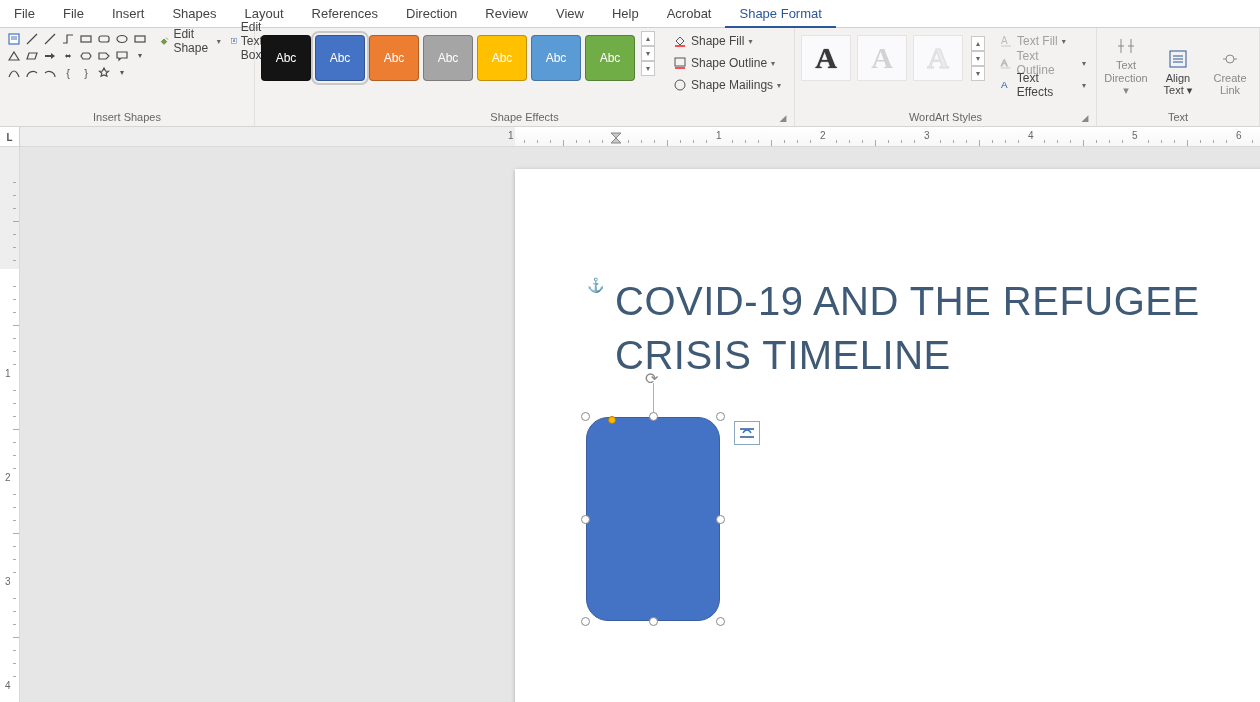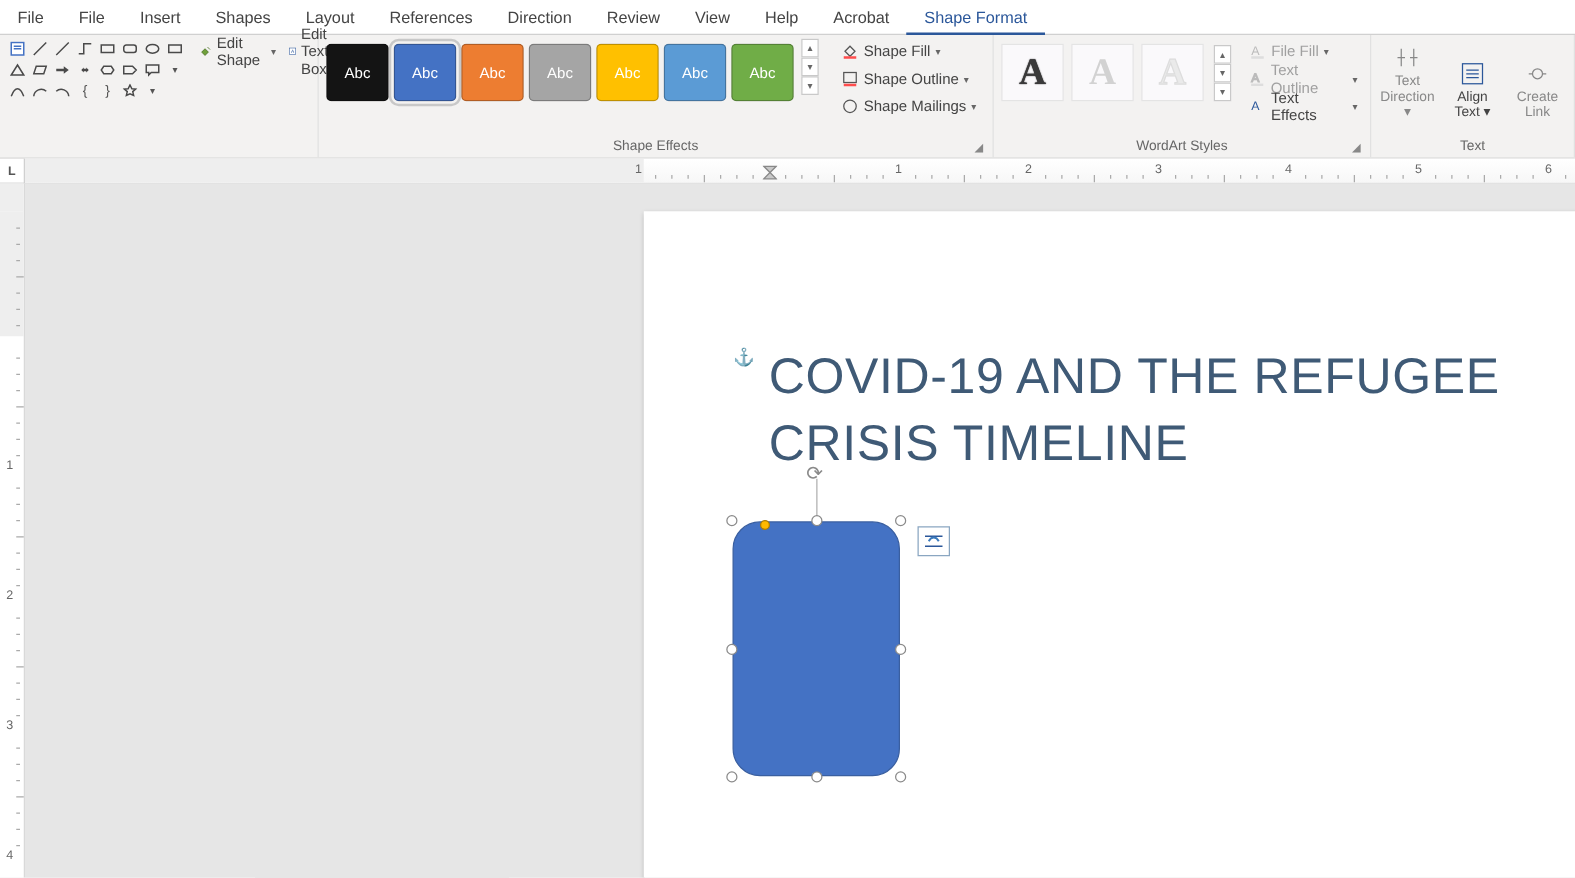--- a/index.html
+++ b/index.html
@@ -219,20 +219,21 @@
         </div>
         <div class="mini-btn">
           <svg viewBox="0 0 14 14">
               <rect x="1" y="1" width="12" height="12" fill="#fff" stroke="#2b579a"></rect>
               <text x="4" y="10" font-size="9" fill="#2b579a">A</text>
             </svg>
           <span>Edit Text Box</span>
         </div>
       </div>
     </div>
+    <div class="group-label">Insert Shapes</div>
   </div>
 
   <div class="group" style="width:540px">
     <div class="group-body">
       <div class="style-row" id="style-gallery">
           <div class="style-swatch" style="background: rgb(20, 20, 20); color: rgb(255, 255, 255);">Abc</div>
           <div class="style-swatch selected" style="background: rgb(68, 114, 196); color: rgb(255, 255, 255);">Abc</div>
           <div class="style-swatch" style="background: rgb(237, 125, 49); color: rgb(255, 255, 255);">Abc</div>
           <div class="style-swatch" style="background: rgb(165, 165, 165); color: rgb(255, 255, 255);">Abc</div>
           <div class="style-swatch" style="background: rgb(255, 192, 0); color: rgb(255, 255, 255);">Abc</div>
@@ -284,21 +285,21 @@
           <span>▾</span>
           <span>▾</span>
         </div>
       </div>
       <div class="wa-cmds">
         <div class="mini-btn">
           <svg viewBox="0 0 14 14">
               <text x="2" y="10" font-size="10" fill="#bbb">A</text>
               <rect x="2" y="11" width="10" height="2" fill="#ddd"></rect>
             </svg>
-          <span>File Fill</span>
+          <span>Text Fill</span>
           <span class="caret">▾</span>
         </div>
         <div class="mini-btn">
           <svg viewBox="0 0 14 14">
               <text x="2" y="10" font-size="10" fill="none" stroke="#bbb">A</text>
               <rect x="2" y="11" width="10" height="2" fill="#ddd"></rect>
             </svg>
           <span>Text Outline</span>
           <span class="caret">▾</span>
         </div>

